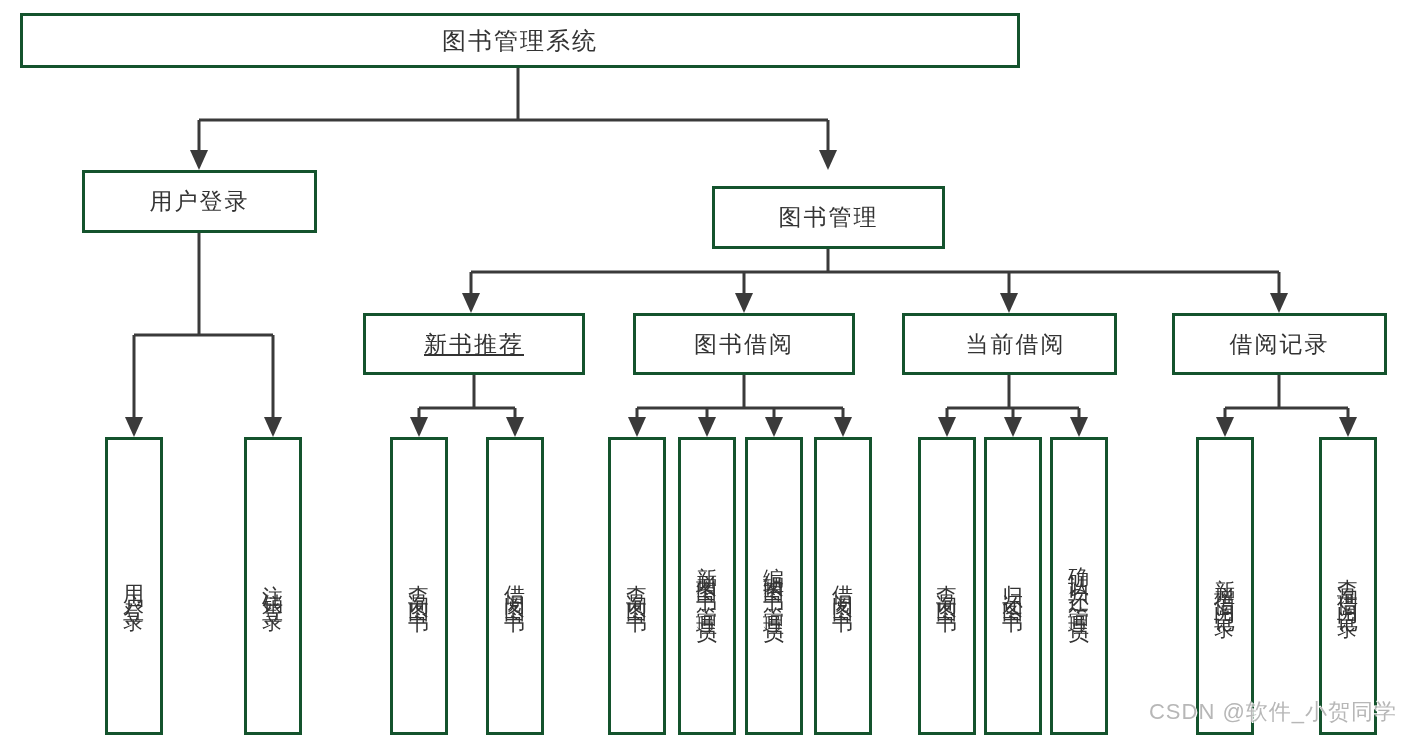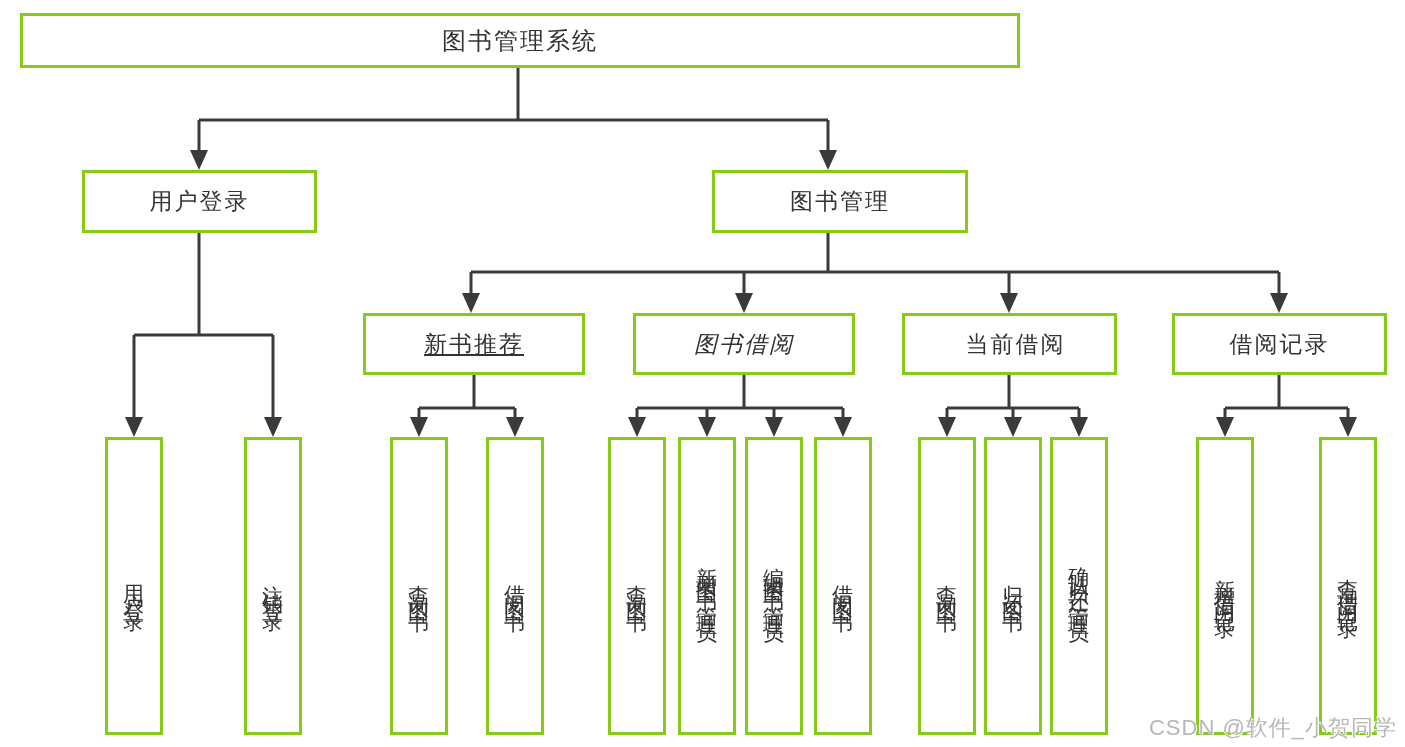--- a/index.html
+++ b/index.html
@@ -2,33 +2,33 @@
 <html><head>
 <meta charset="utf-8">
 <style>
   html,body{margin:0;padding:0;background:#ffffff;}
   #stage{
     position:relative;width:1405px;height:747px;background:#ffffff;
     font-family:"Liberation Sans","DejaVu Sans",sans-serif;overflow:hidden;
   }
   #wires{position:absolute;left:0;top:0;width:1405px;height:747px;}
   .box{
-    position:absolute;box-sizing:border-box;border:3px solid #84cc16;background:#ffffff;
+    position:absolute;box-sizing:border-box;border:3px solid #14532d;background:#ffffff;
     display:flex;align-items:center;justify-content:center;
     color:#333333;letter-spacing:2px;white-space:nowrap;
   }
   .h1{font-size:24px;}
   .h2{font-size:23px;}
   .vbox{
     writing-mode:vertical-rl;
     font-size:21px;letter-spacing:9px;line-height:1;
   }
   .vbox.tight{letter-spacing:8px;}
   .watermark{
-    position:absolute;right:8px;bottom:4px;
+    position:absolute;right:8px;bottom:20px;
     font-size:22px;color:#b7b7b7;letter-spacing:1px;
     text-shadow:1px 1px 0 #ffffff,-1px -1px 0 #ffffff;
     z-index:5;
   }
 </style>
 </head>
 <body>
 
 <div id="stage">
 
@@ -61,24 +61,24 @@
       <polygon points="1004,417 1022,417 1013,437"></polygon>
       <polygon points="1070,417 1088,417 1079,437"></polygon>
       <polygon points="1216,417 1234,417 1225,437"></polygon>
       <polygon points="1339,417 1357,417 1348,437"></polygon>
     </g>
   </svg>
 
   <div class="box h1" style="left:20px;top:13px;width:1000px;height:55px;">图书管理系统</div>
 
   <div class="box h2" style="left:82px;top:170px;width:235px;height:63px;">用户登录</div>
-  <div class="box h2" style="left:712px;top:170px;width:256px;height:63px;font-family:Liberation Mono, monospace;">图书管理</div>
+  <div class="box h2" style="left:712px;top:186px;width:233px;height:63px;font-family:Liberation Mono, monospace;">图书管理</div>
 
   <div class="box h2" style="left:363px;top:313px;width:222px;height:62px;text-decoration:underline;">新书推荐</div>
-  <div class="box h2" style="left:633px;top:313px;width:222px;height:62px;font-style:italic;">图书借阅</div>
+  <div class="box h2" style="left:633px;top:313px;width:222px;height:62px;">图书借阅</div>
   <div class="box h2" style="left:902px;top:313px;width:215px;height:62px;padding-left:12px;">当前借阅</div>
   <div class="box h2" style="left:1172px;top:313px;width:215px;height:62px;">借阅记录</div>
 
   <div class="box vbox" style="left:105px;top:437px;width:58px;height:298px;">用户登录</div>
   <div class="box vbox" style="left:244px;top:437px;width:58px;height:298px;">注销登录</div>
 
   <div class="box vbox" style="left:390px;top:437px;width:58px;height:298px;">查询图书</div>
   <div class="box vbox" style="left:486px;top:437px;width:58px;height:298px;">借阅图书</div>
 
   <div class="box vbox" style="left:608px;top:437px;width:58px;height:298px;">查询图书</div>

